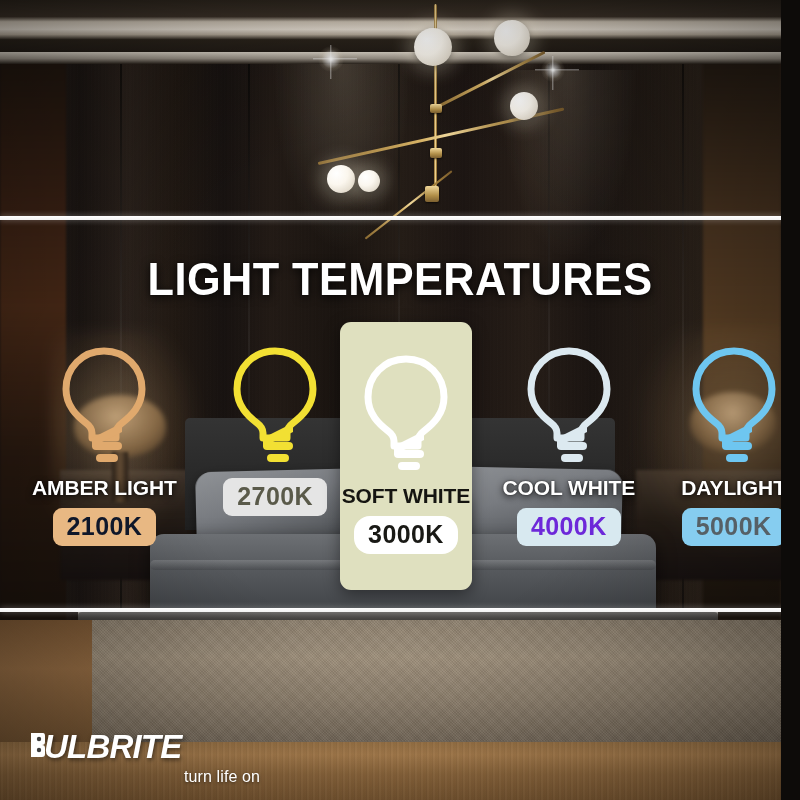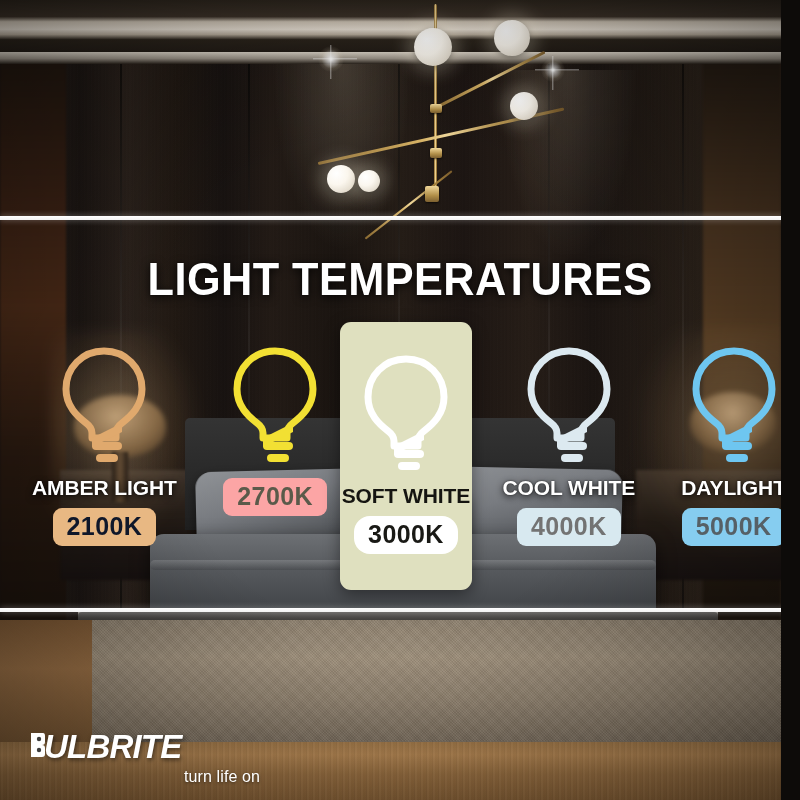--- a/index.html
+++ b/index.html
@@ -318,21 +318,21 @@
       <div class="pill" style="background:#e8b883;color:#0f172a">2100K</div>
     </div>
 
     <div class="card">
       <svg class="bulb" viewBox="0 0 104 126">
         <path d="M52 7c-22 0-38 17-38 38 0 17 11 27 20 34 4 3 6 6 6 10v5h24v-5c0-4 2-7 6-10 9-7 20-17 20-34 0-21-16-38-38-38z" fill="none" stroke="#f2e033" stroke-width="7" stroke-linejoin="round"></path>
         <path d="M40 94 L70 79 v9 L40 103 z" fill="#f2e033"></path>
         <rect x="40" y="98" width="30" height="8" rx="4" fill="#f2e033"></rect>
         <rect x="44" y="110" width="22" height="8" rx="4" fill="#f2e033"></rect>
       </svg>
-      <div class="pill" style="background:#fca5a5;color:#5a5a4a">2700K</div>
+      <div class="pill" style="background:#e5e5e5;color:#5a5a4a">2700K</div>
     </div>
 
     <div class="card featured">
       <svg class="bulb" viewBox="0 0 104 126">
         <path d="M52 7c-22 0-38 17-38 38 0 17 11 27 20 34 4 3 6 6 6 10v5h24v-5c0-4 2-7 6-10 9-7 20-17 20-34 0-21-16-38-38-38z" fill="none" stroke="#ffffff" stroke-width="7" stroke-linejoin="round"></path>
         <path d="M40 94 L70 79 v9 L40 103 z" fill="#ffffff"></path>
         <rect x="40" y="98" width="30" height="8" rx="4" fill="#ffffff"></rect>
         <rect x="44" y="110" width="22" height="8" rx="4" fill="#ffffff"></rect>
       </svg>
       <div class="label">SOFT WHITE</div>
@@ -340,21 +340,21 @@
     </div>
 
     <div class="card">
       <svg class="bulb" viewBox="0 0 104 126">
         <path d="M52 7c-22 0-38 17-38 38 0 17 11 27 20 34 4 3 6 6 6 10v5h24v-5c0-4 2-7 6-10 9-7 20-17 20-34 0-21-16-38-38-38z" fill="none" stroke="#dce9f0" stroke-width="7" stroke-linejoin="round"></path>
         <path d="M40 94 L70 79 v9 L40 103 z" fill="#dce9f0"></path>
         <rect x="40" y="98" width="30" height="8" rx="4" fill="#dce9f0"></rect>
         <rect x="44" y="110" width="22" height="8" rx="4" fill="#dce9f0"></rect>
       </svg>
       <div class="label">COOL WHITE</div>
-      <div class="pill" style="background:#d8e9f0;color:#737373">4000K</div>
+      <div class="pill" style="background:#d8e9f0;color:#6d28d9">4000K</div>
     </div>
 
     <div class="card">
       <svg class="bulb" viewBox="0 0 104 126">
         <path d="M52 7c-22 0-38 17-38 38 0 17 11 27 20 34 4 3 6 6 6 10v5h24v-5c0-4 2-7 6-10 9-7 20-17 20-34 0-21-16-38-38-38z" fill="none" stroke="#6ec6f0" stroke-width="7" stroke-linejoin="round"></path>
         <path d="M40 94 L70 79 v9 L40 103 z" fill="#6ec6f0"></path>
         <rect x="40" y="98" width="30" height="8" rx="4" fill="#6ec6f0"></rect>
         <rect x="44" y="110" width="22" height="8" rx="4" fill="#6ec6f0"></rect>
       </svg>
       <div class="label">DAYLIGHT</div>

